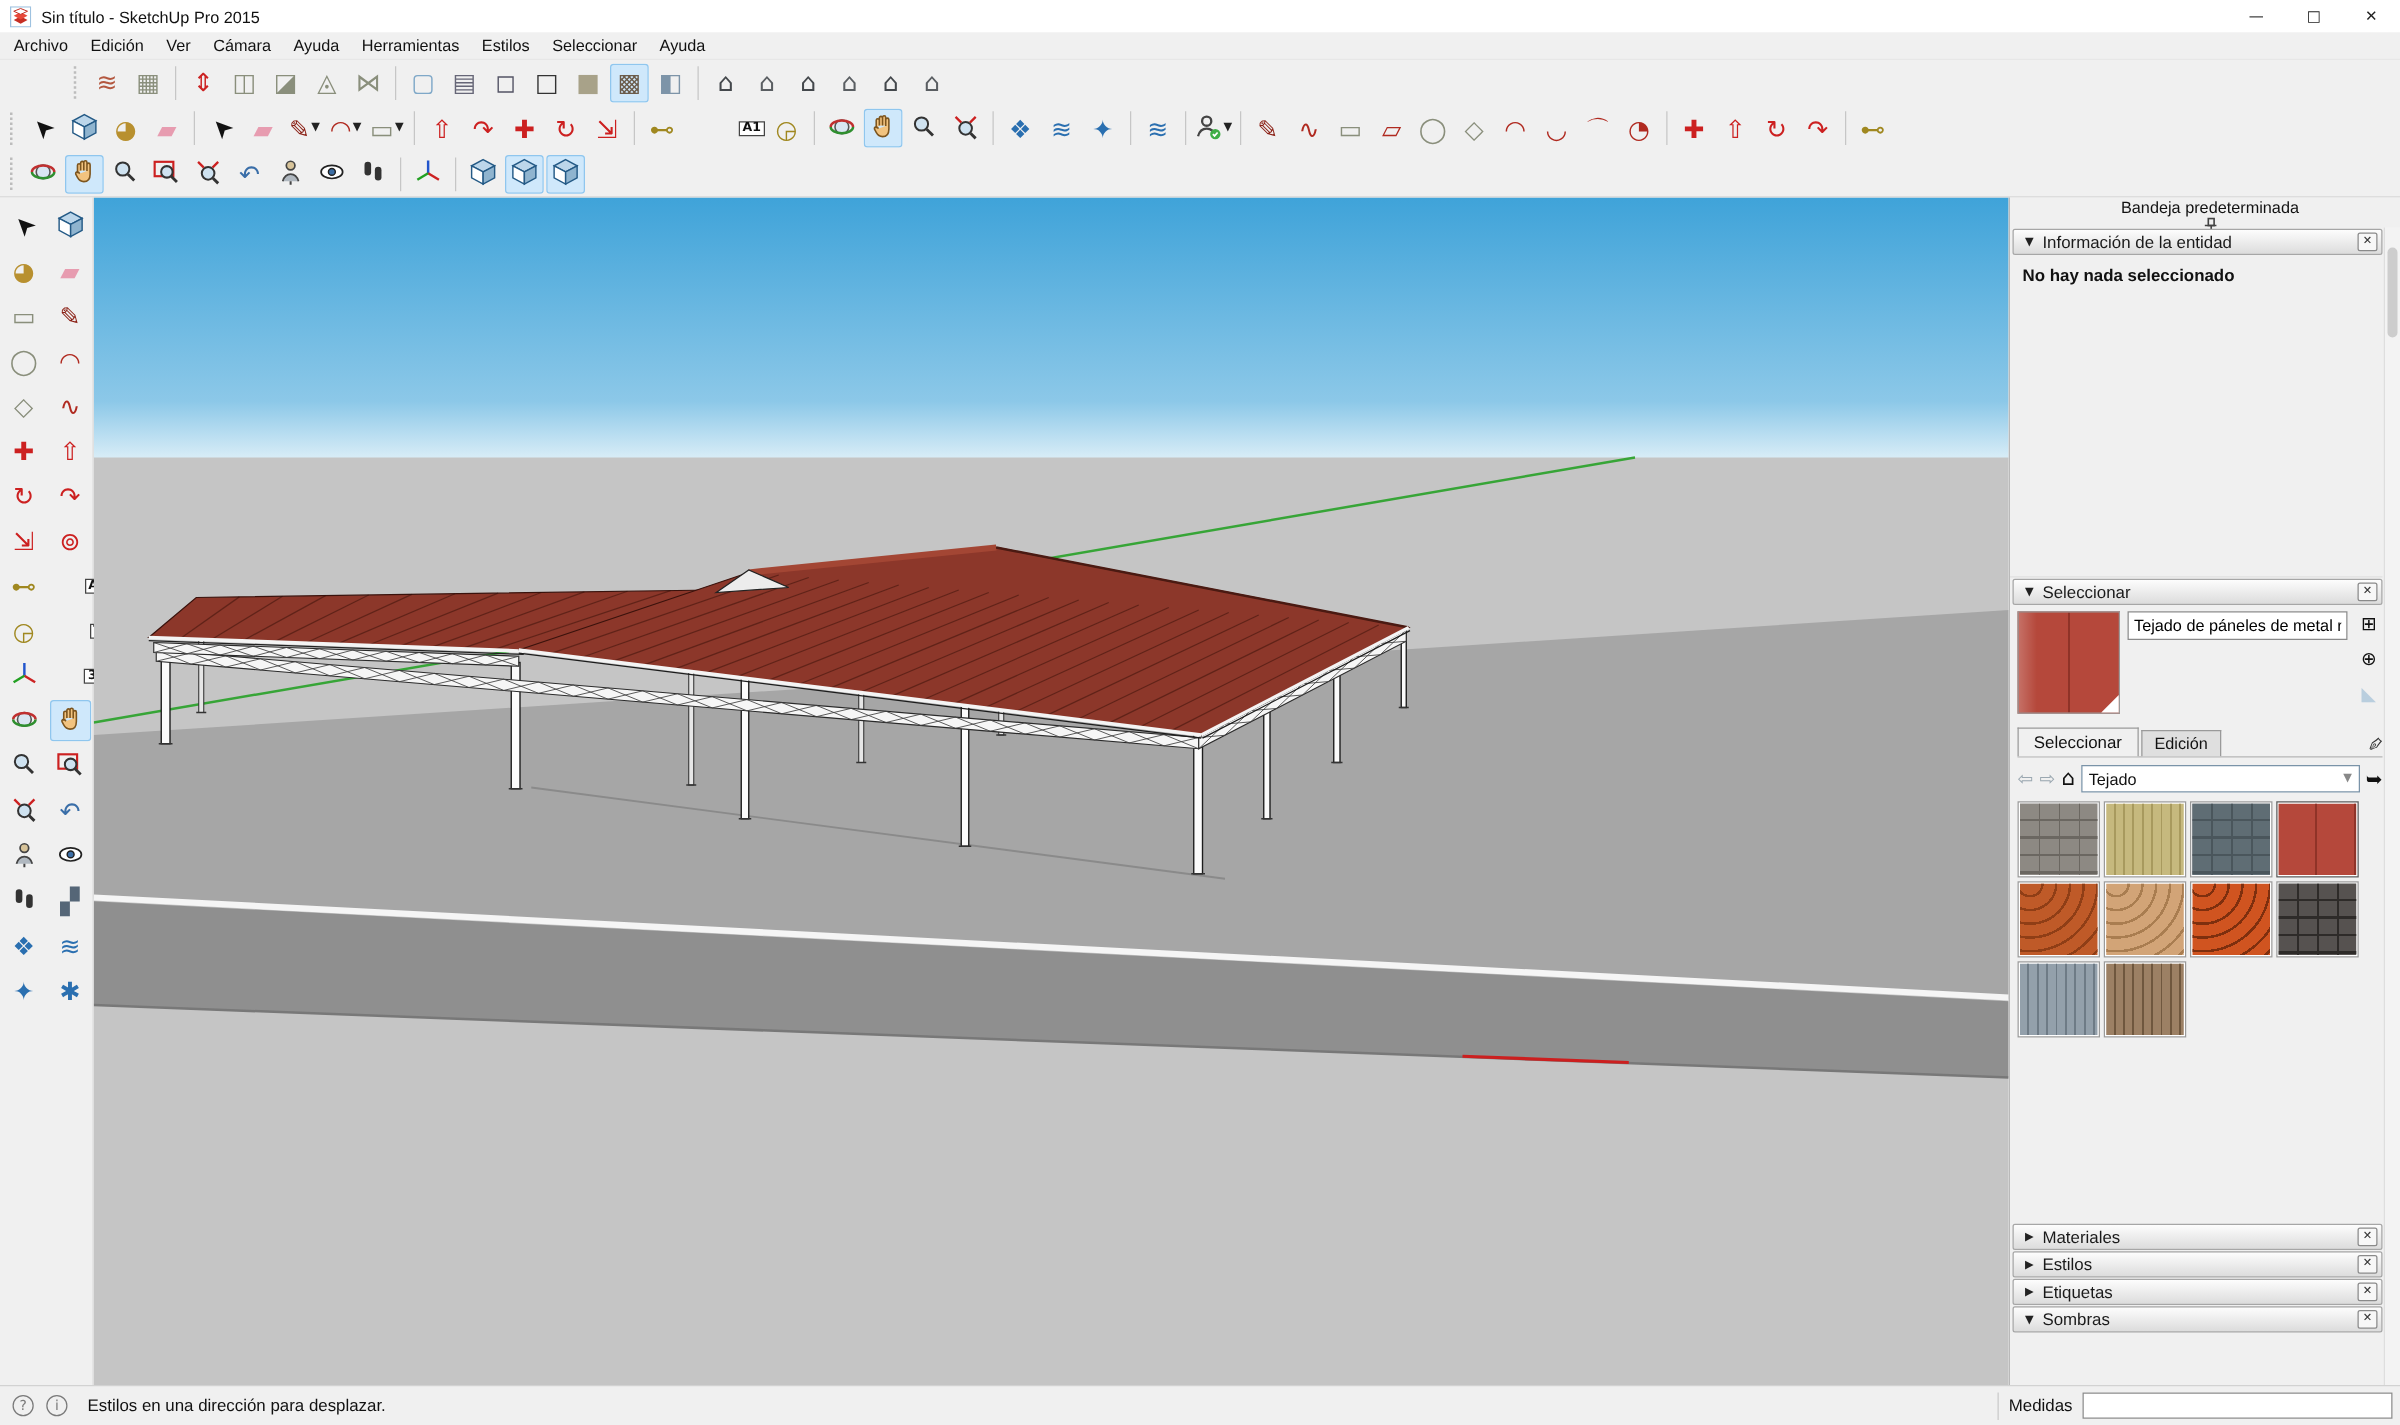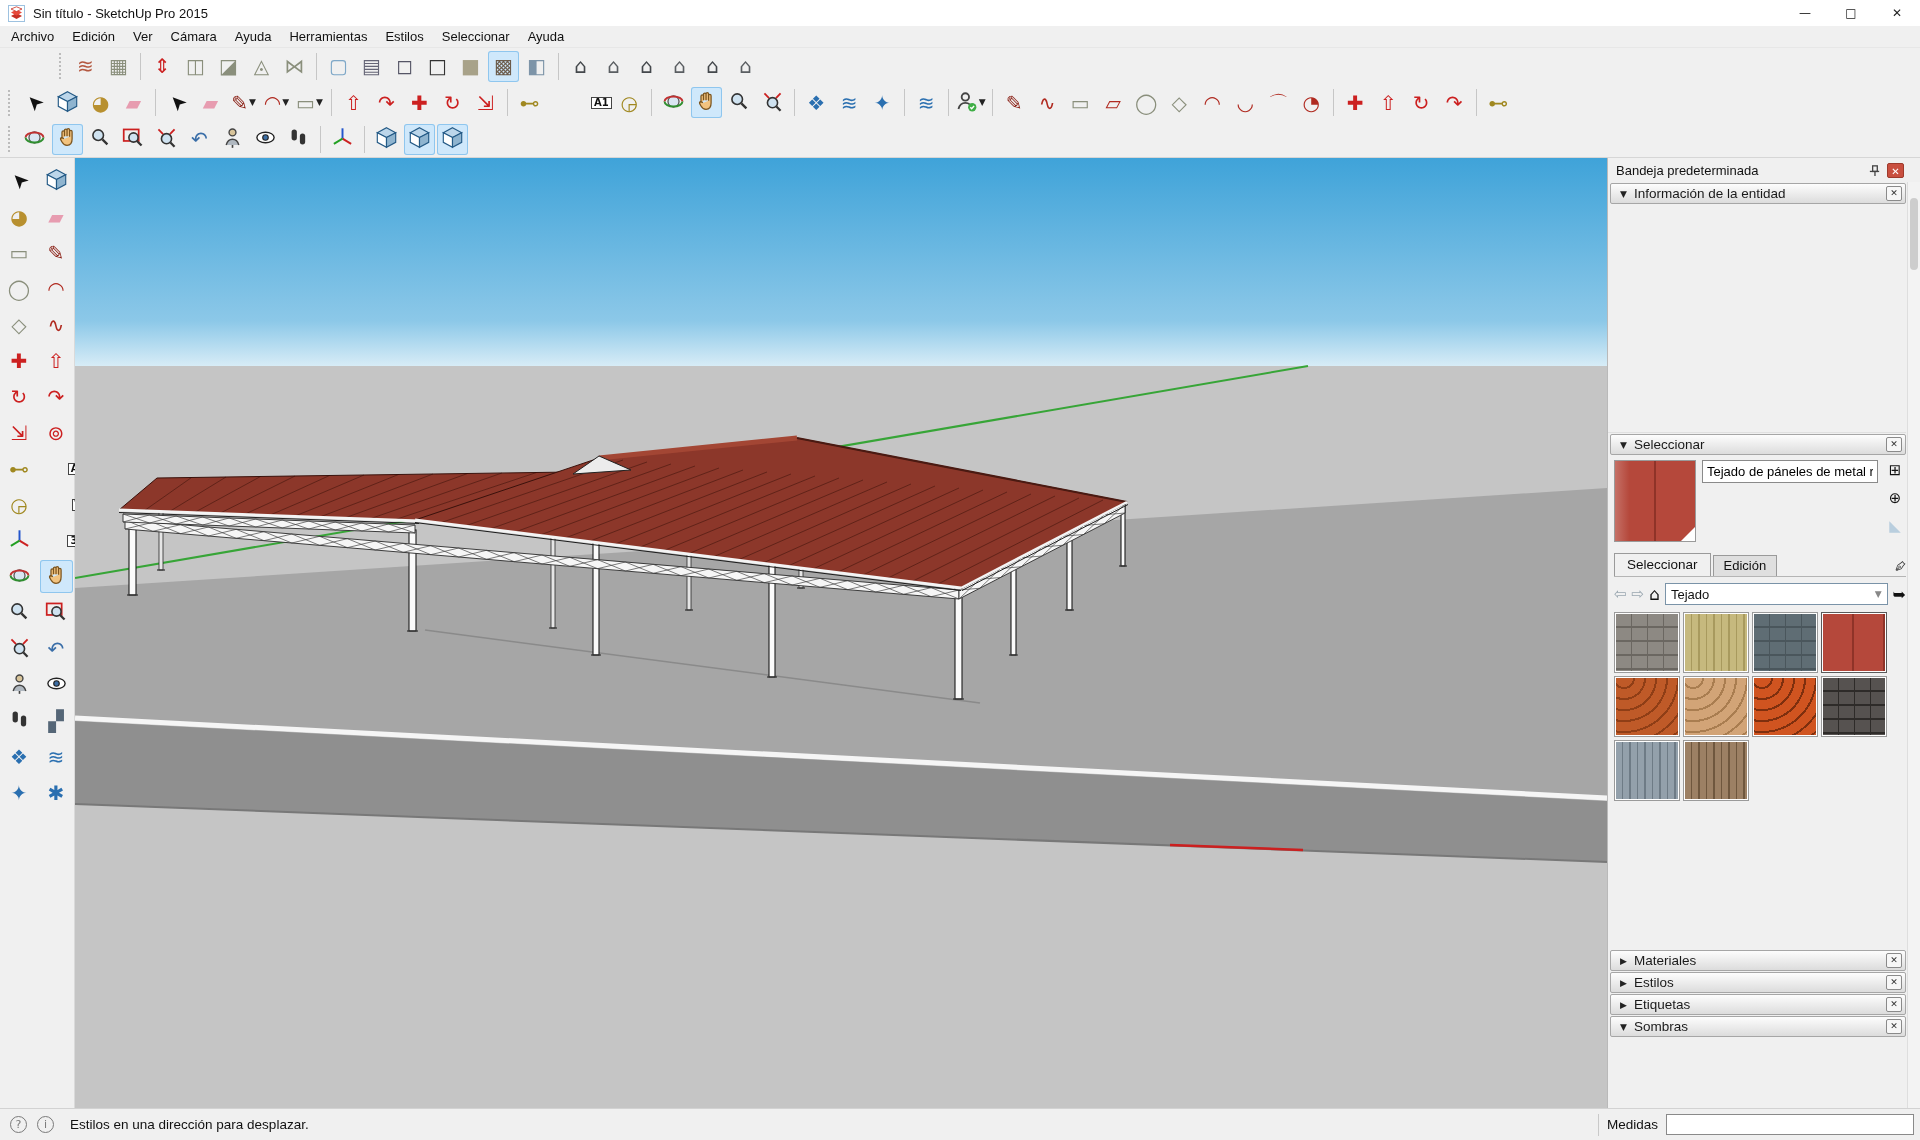--- a/index.html
+++ b/index.html
@@ -40,21 +40,21 @@
     gap:3px 3px; padding-top:6px; border-right:1px solid #dadada; }
   #left-toolbar .tbtn { width:33px; height:33px; }
 
   
   #viewport { position:absolute; left:75px; top:158px; right:313px; bottom:32px; cursor:grab; }
   #viewport svg { width:100%; height:100%; display:block; }
 
   
   #tray { position:absolute; right:0; top:158px; width:313px; bottom:32px; background:#f0f0f0;
     border-left:1px solid #b9b9b9; display:flex; flex-direction:column; font-size:13px; }
-  .tray-titlebar { height:24px; display:flex; align-items:center; padding:0 16px 0 8px; }
+  .tray-titlebar { height:24px; display:flex; align-items:center; padding:0 0 0 8px;flex-direction:column; }
   .tray-title { flex:1; font-size:13px; }
   .pinbtn { width:18px; height:18px; display:flex; align-items:center; justify-content:center; }
   .tray-close { width:17px; height:15px; background:#c94f3f; color:#fff; font-size:10px; line-height:15px;
     text-align:center; border:1px solid #9e3a2c; border-radius:2px; margin-left:4px;
     font-family:"DejaVu Sans",sans-serif; }
   .sect-header { height:21px; margin:1px 14px 1px 2px; display:flex; align-items:center; gap:7px;
     background:linear-gradient(#fdfdfd,#dcdcdc); border:1px solid #a6a6a6; border-radius:2px;
     padding:0 3px 0 9px; }
   .sect-arrow { font-size:9px; font-family:"DejaVu Sans",sans-serif; color:#222; }
   .sect-label { flex:1; font-size:13.5px; color:#1a1a1a; }
@@ -817,20 +817,21 @@
         </svg>
     </span>
     <span class="tray-close">✕</span>
   </div>
 
   <div class="sect-header">
     <span class="sect-arrow">▼</span>
     <span class="sect-label">Información de la entidad</span>
     <span class="sect-close">✕</span>
   </div>
+  <div class="entity-msg">No hay nada seleccionado</div>
   <div class="entity-fill"></div>
 
   <div class="sect-header">
     <span class="sect-arrow">▼</span>
     <span class="sect-label">Seleccionar</span>
     <span class="sect-close">✕</span>
   </div>
   <div class="mat-content">
     <div class="mat-toprow">
       <div class="mat-thumb" id="mat-preview" style="background-color: rgb(181, 72, 59); background-image: linear-gradient(90deg, rgba(255, 255, 255, 0.22), rgba(255, 255, 255, 0) 18%), repeating-linear-gradient(90deg, transparent 0px, transparent 39px, rgb(143, 51, 40) 39px, rgb(143, 51, 40) 41px);">

